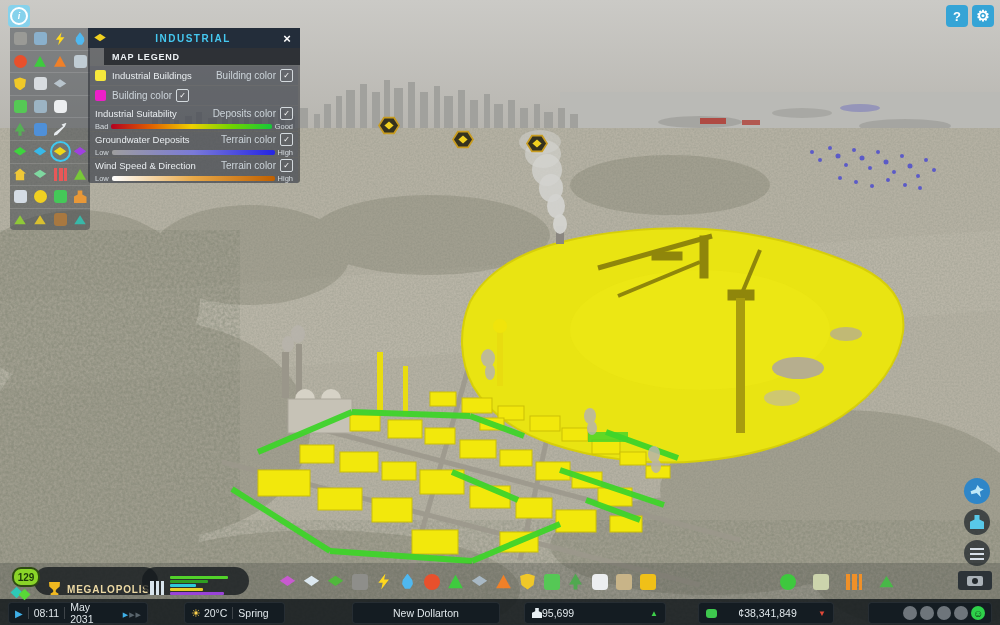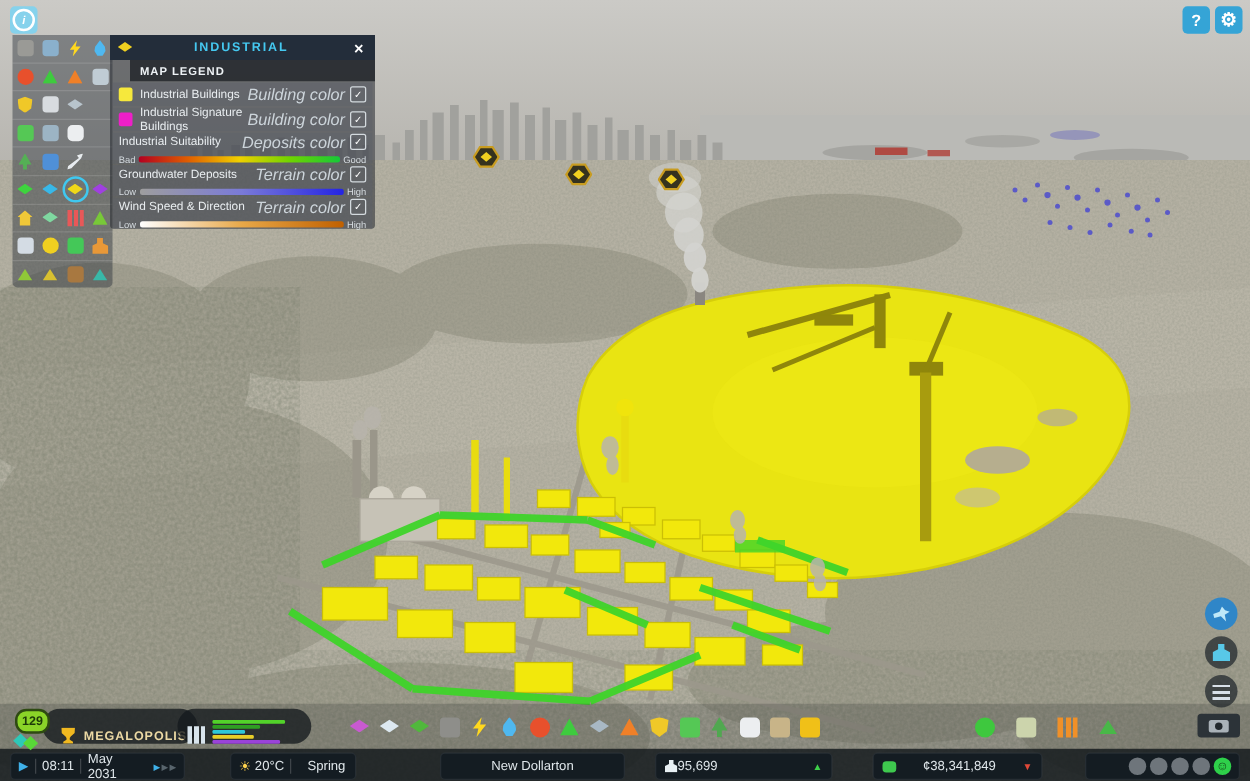--- a/index.html
+++ b/index.html
@@ -53,21 +53,21 @@
   .lg-title{flex:1;text-align:center;color:#45c8f0;font-size:10px;font-weight:bold;letter-spacing:1.5px;}
   .lg-close{color:#fff;font-weight:bold;font-size:13px;width:14px;text-align:center;cursor:default;}
   .lg-section{height:17px;display:flex;align-items:center;padding:0 8px;background:rgba(22,26,32,.72);
               font-size:9px;font-weight:bold;letter-spacing:.8px;color:#eef2f5;margin-left:16px;}
   .lg-row{margin:1px 2px 0 2px;background:rgba(90,96,104,.42);padding:0 5px;display:flex;
           align-items:center;height:19px;font-size:9.5px;}
   .lg-row.tall{height:25px;flex-direction:column;align-items:stretch;justify-content:center;gap:2px;}
   .lg-top{display:flex;align-items:center;}
   .swatch{width:11px;height:11px;border-radius:2px;margin-right:6px;}
   .lg-label{flex:1;color:#e9edf0;}
-  .lg-type{font-size:13px;color:#ccd4da;margin-right:4px;font-style:italic;}
+  .lg-type{font-size:10px;color:#ccd4da;margin-right:4px;}
   .checkbox{width:11px;height:11px;border:1px solid #d4dade;border-radius:2px;display:flex;
             align-items:center;justify-content:center;font-size:8px;color:#fff;}
   .lg-grad{display:flex;align-items:center;gap:3px;font-size:7.5px;color:#d6dce0;}
   .gbar{flex:1;height:5px;border-radius:2px;}
 
   
   .hex{position:absolute;width:22px;height:19px;}
   .hex .outer{position:absolute;inset:0;background:#c89c20;clip-path:polygon(25% 4%,75% 4%,100% 50%,75% 96%,25% 96%,0 50%);}
   .hex .inner{position:absolute;inset:2px;background:#35321e;clip-path:polygon(25% 4%,75% 4%,100% 50%,75% 96%,25% 96%,0 50%);}
   .hex .gem{position:absolute;left:6px;top:5px;width:10px;height:9px;background:#f0d020;clip-path:polygon(50% 6%,96% 50%,50% 94%,4% 50%);}
@@ -496,21 +496,20 @@
     <div class="lg-row">
       <span class="swatch" style="background: rgb(246, 232, 60);"></span>
       <span class="lg-label">Industrial Buildings</span>
       <span class="lg-type">Building color</span>
       <span class="checkbox">
           <span>✓</span>
         </span>
     </div>
     <div class="lg-row">
       <span class="swatch" style="background: rgb(238, 31, 200);"></span>
-      <span class="lg-label">Industrial Signature Buildings</span>
       <span class="lg-type">Building color</span>
       <span class="checkbox">
           <span>✓</span>
         </span>
     </div>
     <div class="lg-row tall">
       <div class="lg-top">
         <span class="lg-label">Industrial Suitability</span>
         <span class="lg-type">Deposits color</span>
         <span class="checkbox">
@@ -661,21 +660,21 @@
       <span class="vdiv"></span>
       <span>May 2031</span>
       <span style="margin-left:6px">
         <span class="chev on">▶</span><span class="chev">▶</span><span class="chev">▶</span>
       </span>
     </div>
     <div class="pill" style="left:184px;width:99px">
       <span class="sun" style="margin-left:6px">☀</span>
       <span>20°C</span>
       <span class="vdiv"></span>
-      <span style="flex:1;text-align:center">Spring</span>
+      <span style="flex:1;">Spring</span>
     </div>
     <div class="pill" style="left:352px;width:146px;justify-content:center">
       <span>New Dollarton</span>
     </div>
     <div class="pill" style="left:524px;width:126px;padding:0 7px">
       <span class="icn shp-person" style="--c:#e8f0f4;width:10px;height:10px"></span>
       <span style="flex:1;text-align:left">95,699</span>
       <span class="up">▲</span>
     </div>
     <div class="pill" style="left:698px;width:120px;padding:0 7px">

